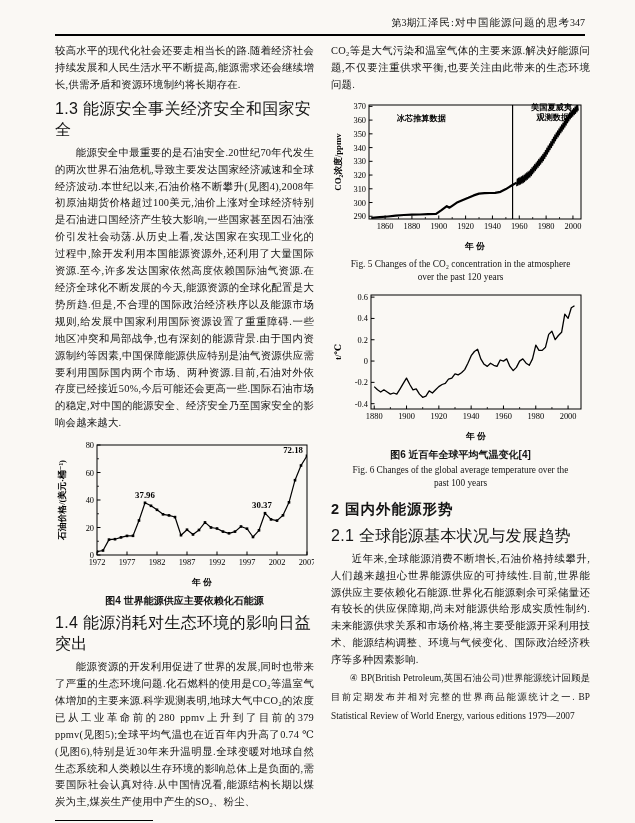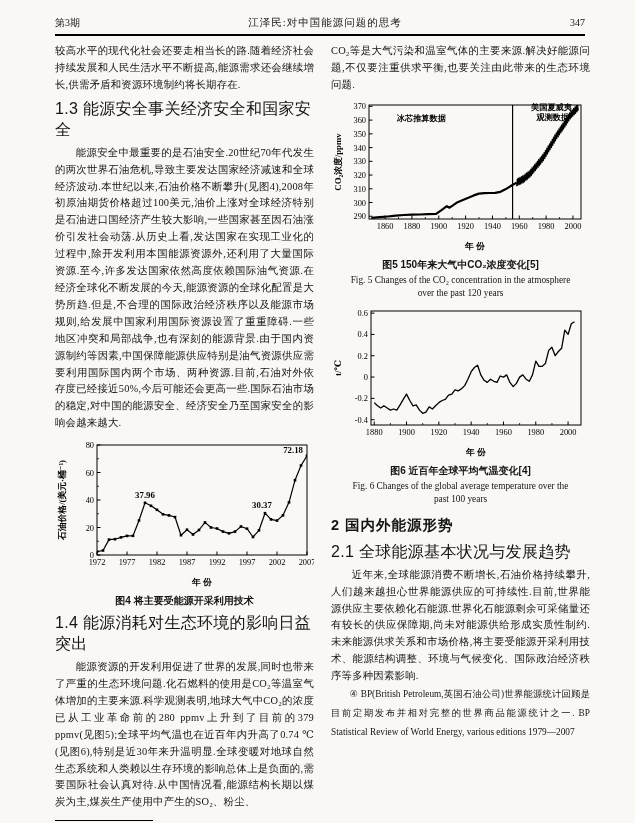--- a/index.html
+++ b/index.html
@@ -1,18 +1,18 @@
 <!DOCTYPE html>
 <html><head>
 <meta charset="utf-8">
 <style>
   html,body{margin:0;padding:0}
   body{width:635px;height:823px;background:#faf8f4;font-family:"Liberation Serif","DejaVu Serif",serif;color:#141414;overflow:hidden}
   .page{box-sizing:border-box;width:635px;height:823px;padding:16px 50px 8px 55px}
-  .pagehead{display:flex;justify-content:space-between;align-items:baseline;font-size:10px}
+  .pagehead{display:flex;justify-content:flex-end;align-items:baseline;font-size:10px}
   .pagehead .head-title{font-weight:normal;font-size:10.5px;letter-spacing:1px}
   .head-rule{border-bottom:2px solid #000;margin-top:4px}
   .cols{display:flex;gap:17px;margin-top:7px}
   .col{width:259px}
   p.just{font-size:10.4px;line-height:16.9px;text-align:justify;margin:0;letter-spacing:.2px}
   .indent{text-indent:2em}
   h3.sub{font-family:"Liberation Sans","DejaVu Sans",sans-serif;font-size:16px;font-weight:normal;margin:5px 0 4px;letter-spacing:.3px}
   h2.sec{font-family:"Liberation Sans","DejaVu Sans",sans-serif;font-size:14.5px;font-weight:bold;margin:10px 0 7px;letter-spacing:1px}
   figure{margin:6px 0 3px}
   .cap-zh{text-align:center;font-family:"Liberation Sans","DejaVu Sans",sans-serif;font-weight:bold;font-size:10px;margin-top:2px}
@@ -120,21 +120,21 @@
               <rect x="232.7" y="63.0" width="2.6" height="2.6" fill="#000"></rect>
               <rect x="238.7" y="40.9" width="2.6" height="2.6" fill="#000"></rect>
               <rect x="244.7" y="26.2" width="2.6" height="2.6" fill="#000"></rect>
               <rect x="250.7" y="16.5" width="2.6" height="2.6" fill="#000"></rect>
             </g>
             <text x="90" y="59.80500000000001" text-anchor="middle" class="dlabel">37.96</text>
             <text x="207" y="70.24125000000001" text-anchor="middle" class="dlabel">30.37</text>
             <text x="248" y="14.752499999999984" text-anchor="end" class="dlabel">72.18</text>
           </svg>
         <figcaption>
-          <div class="cap-zh">图4  将主要受能源开采利用技术</div>
+          <div class="cap-zh">图4  世界能源供应主要依赖化石能源</div>
         </figcaption>
       </figure>
 
       <h3 class="sub">1.4  能源消耗对生态环境的影响日益突出</h3>
       <p class="just indent">能源资源的开发利用促进了世界的发展,同时也带来了严重的生态环境问题.化石燃料的使用是CO₂等温室气体增加的主要来源.科学观测表明,地球大气中CO₂的浓度已从工业革命前的280 ppmv上升到了目前的379 ppmv(见图5);全球平均气温也在近百年内升高了0.74 ℃(见图6),特别是近30年来升温明显.全球变暖对地球自然生态系统和人类赖以生存环境的影响总体上是负面的,需要国际社会认真对待.从中国情况看,能源结构长期以煤炭为主,煤炭生产使用中产生的SO₂、粉尘、</p>
 
       <div class="fn-rule"></div>
       <p class="footnote">③ 资料来源:美国能源信息署</p>
     </div>
 
@@ -194,21 +194,20 @@
             <line x1="181.56962025316454" y1="5" x2="181.56962025316454" y2="119" stroke="#000" stroke-width="1.2"></line>
             <g clip-path="url(#fig5cp)">
               <path d="M40.7 117.9L48.7 117.2L56.8 116.5L64.8 115.7L72.9 115.0L80.9 114.6L89.0 114.5L97.0 114.2L105.1 113.8L110.5 110.1L115.8 106.2L118.5 107.7L121.2 105.8L126.6 102.2L131.9 100.0L137.3 97.8L142.7 95.4L148.0 93.6L153.4 93.2L158.8 93.0L164.1 92.9L169.5 91.8L174.9 89.1L180.2 85.8L185.6 82.6" fill="none" stroke="#000" stroke-width="2.2" stroke-linejoin="round"></path>
               <path d="M185.6 86.2L186.3 78.7L186.9 85.5L187.6 78.0L188.3 84.8L188.9 77.3L189.6 84.1L190.3 76.6L191.0 83.4L191.6 75.9L192.3 82.7L193.0 75.0L193.6 81.6L194.3 73.9L195.0 80.5L195.7 72.9L196.3 79.4L197.0 71.8L197.7 78.3L198.3 70.7L199.0 77.2L199.7 69.3L200.4 75.6L201.0 67.6L201.7 73.9L202.4 66.0L203.0 72.3L203.7 64.3L204.4 70.7L205.1 62.7L205.7 69.0L206.4 61.0L207.1 67.4L207.7 59.4L208.4 65.7L209.1 57.7L209.7 64.1L210.4 56.1L211.1 62.4L211.8 54.4L212.4 60.8L213.1 52.5L213.8 58.6L214.4 50.3L215.1 56.4L215.8 48.1L216.5 54.2L217.1 45.9L217.8 52.0L218.5 43.7L219.1 49.8L219.8 41.5L220.5 47.6L221.2 39.3L221.8 45.4L222.5 37.1L223.2 43.2L223.8 34.9L224.5 41.0L225.2 32.7L225.8 38.8L226.5 30.7L227.2 36.9L227.9 28.8L228.5 34.9L229.2 26.8L229.9 33.0L230.5 24.9L231.2 31.1L231.9 23.0L232.6 29.2L233.2 21.0L233.9 27.1L234.6 18.9L235.2 25.1L235.9 16.9L236.6 23.0L237.3 14.8L237.9 20.9L238.6 12.8L239.3 18.9L239.9 11.0L240.6 17.5L241.3 9.7L241.9 16.1L242.6 8.3L243.3 14.8L244.0 6.9L244.6 13.4L245.3 5.5L246.0 12.0L246.6 4.2L247.3 10.6" fill="none" stroke="#000" stroke-width="1.1" stroke-linejoin="round"></path>
             </g>
             <text x="90.32911392405063" y="21.48192771084338" text-anchor="middle" class="anno">冰芯推算数据</text>
             <text x="220.48101265822785" y="10.49397590361447" text-anchor="middle" class="anno">美国夏威夷</text>
             <text x="221.82278481012656" y="20.10843373493975" text-anchor="middle" class="anno">观测数据</text>
           </svg>
         <figcaption>
-          <div class="cap-zh">图5  150年来大气中CO₂浓度变化[5]</div>
           <div class="cap-en">Fig. 5  Changes of the CO₂ concentration in the atmosphere over the past 120 years</div>
         </figcaption>
       </figure>
 
       <figure>
         <svg width="259" height="152">
             <clipPath id="fig6cp">
               <rect x="40" y="5" width="210" height="114"></rect>
             </clipPath>
             <rect x="40" y="5" width="210" height="114" fill="none" stroke="#000" stroke-width="1"></rect>

